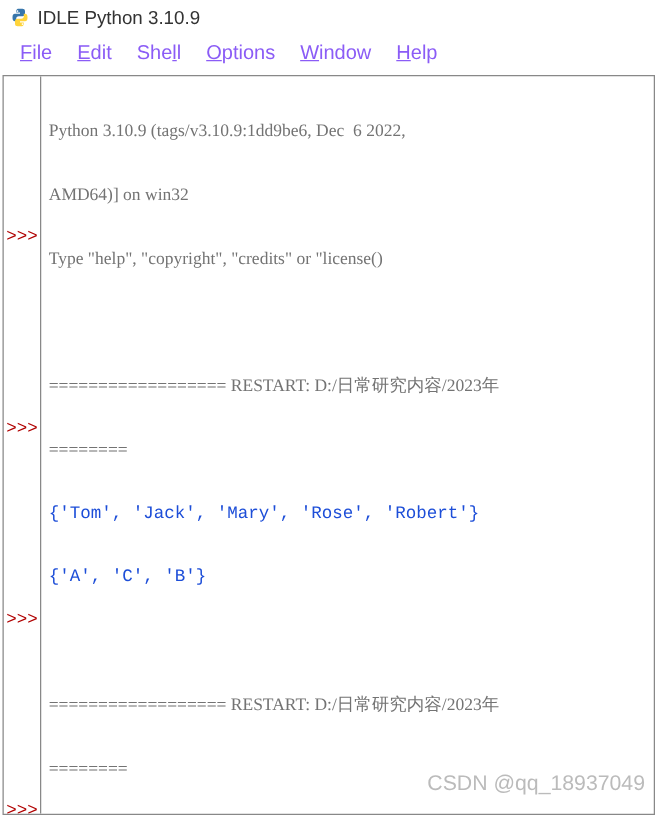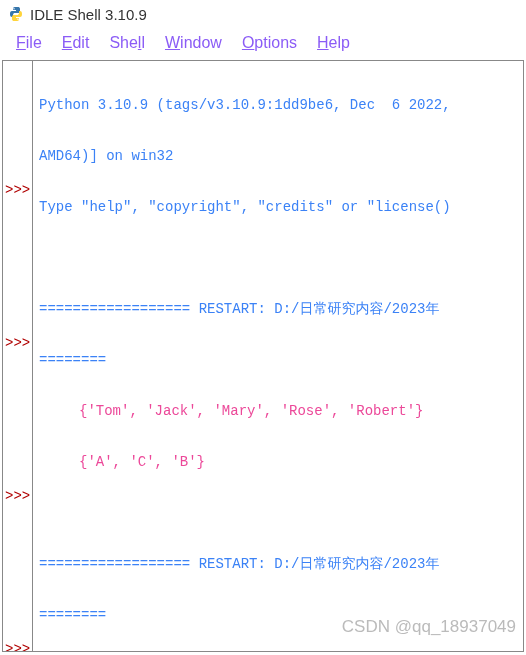--- a/index.html
+++ b/index.html
@@ -54,22 +54,22 @@
     color: #b00000;
     padding-top: 2px;
   }
   .gutter div { height: 17px; padding-left: 2px; }
   .content {
     flex: 1;
     padding: 2px 4px 2px 6px;
     overflow: hidden;
   }
   .content div { height: 17px; }
-  .black { color: #3b82f6; }
-  .blue { color: #ec4899; margin-left: 40px; }
+  .black { color: #737373; font-family: Liberation Serif, serif; }
+  .blue { color: #1d4ed8; }
   .watermark {
     position: absolute;
     right: 10px;
     bottom: 18px;
     color: #bbb;
     font-size: 17px;
     font-family: Arial, sans-serif;
   }
 </style>
 </head>
@@ -77,29 +77,29 @@
 
 <div class="titlebar">
   <span class="icon">
     <svg width="16" height="16" viewBox="0 0 16 16">
       <path d="M7 1C5 1 5 2.5 5 3v1h3v1H4C2.5 5 2 6 2 8s.5 3 2 3h1V9c0-1.5 1-2 2-2h3c1 0 2-.5 2-2V3c0-1.5-1-2-2-2H7z" fill="#3776ab"></path>
       <circle cx="6" cy="2.8" r="0.7" fill="#fff"></circle>
       <path d="M9 15c2 0 2-1.5 2-2v-1H8v-1h4c1.5 0 2-1 2-3s-.5-3-2-3h-1v2c0 1.5-1 2-2 2H6c-1 0-2 .5-2 2v2c0 1.5 1 2 2 2h3z" fill="#ffd43b"></path>
       <circle cx="10" cy="13.2" r="0.7" fill="#fff"></circle>
     </svg>
   </span>
-  <span>IDLE Shell 3.10.9</span>
+  <span>IDLE Python 3.10.9</span>
 </div>
 
 <div class="menubar">
   <span class="mitem"><span class="ul">F</span>ile</span>
   <span class="mitem"><span class="ul">E</span>dit</span>
   <span class="mitem">She<span class="ul">l</span>l</span>
+  <span class="mitem"><span class="ul">O</span>ptions</span>
   <span class="mitem"><span class="ul">W</span>indow</span>
-  <span class="mitem"><span class="ul">O</span>ptions</span>
   <span class="mitem"><span class="ul">H</span>elp</span>
 </div>
 
 <div class="shell">
   <div class="gutter">
     <div></div><div></div><div></div>
     <div>&gt;&gt;&gt;</div>
     <div></div><div></div><div></div><div></div>
     <div>&gt;&gt;&gt;</div>
     <div></div><div></div><div></div><div></div>

